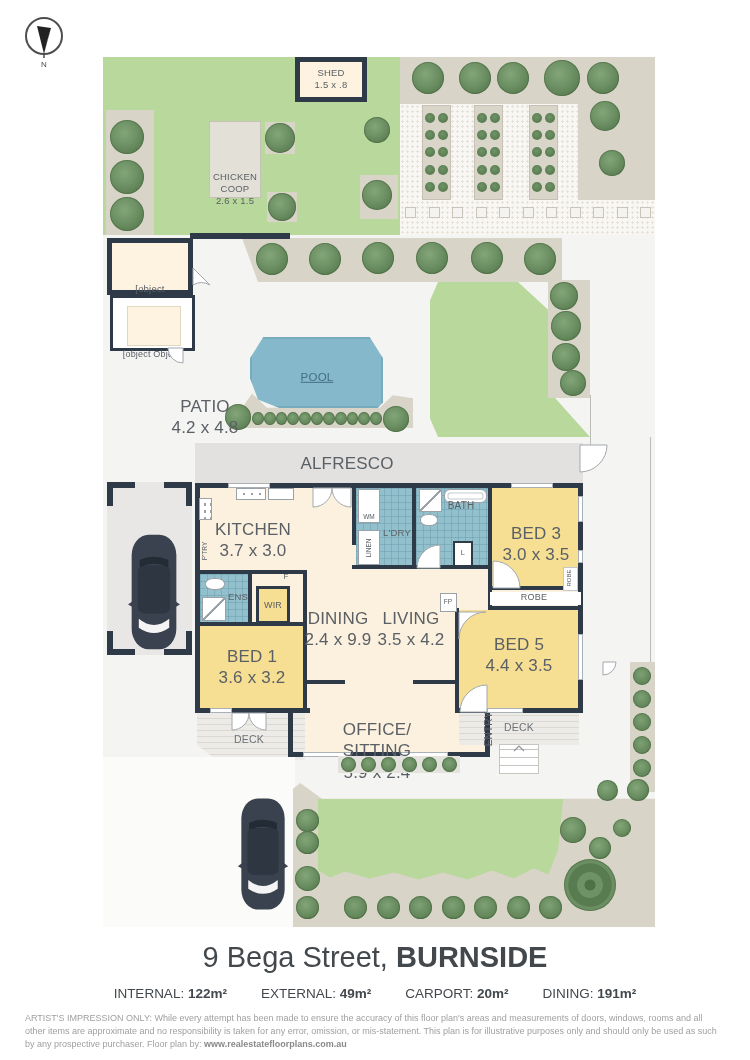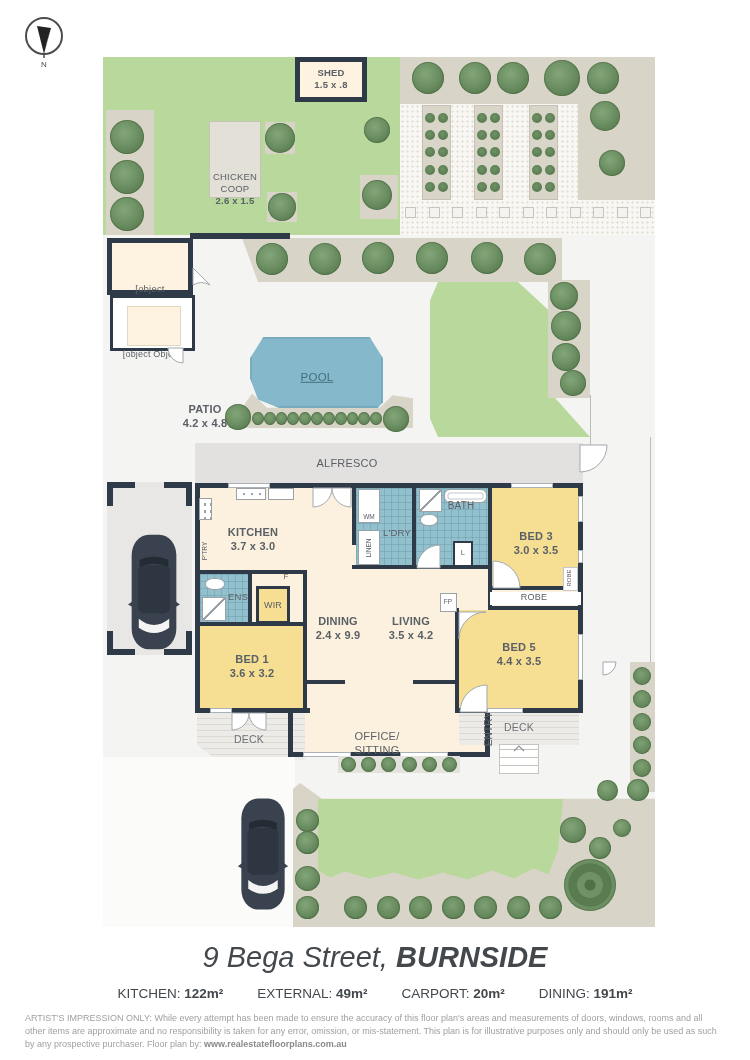--- a/index.html
+++ b/index.html
@@ -34,28 +34,28 @@
   .yellow{background:#f6df92;}
   .tiles{background-color:#93c0cd;background-image:linear-gradient(rgba(110,160,175,.55) 1px,transparent 1px),linear-gradient(90deg,rgba(110,160,175,.55) 1px,transparent 1px);background-size:7px 7px;}
   .deck{background:repeating-linear-gradient(0deg,#edebe7 0 5px,#dcd8d2 5px 6px);}
   .carport{position:absolute;left:107px;top:482px;width:85px;height:173px;background:#e8e7e5;}
   .white-fix{position:absolute;background:#ffffff;border:1px solid #9aa1a7;box-sizing:border-box;}
   .shower{position:absolute;background:
      linear-gradient(135deg,transparent 46%,#9aa1a7 46% 53%,transparent 53%),#fff;
      border:1px solid #9aa1a7;box-sizing:border-box;}
   
   .lbl{position:absolute;transform:translate(-50%,-50%);color:#5b6066;text-align:center;
-       font-size:11px;line-height:1.25;letter-spacing:.2px;white-space:nowrap;}
-  .lbl .nm,.lbl .dm{display:block;font-weight:bold;}
+       font-size:17px;line-height:1.25;letter-spacing:.2px;white-space:nowrap;}
+  .lbl .nm,.lbl .dm{display:block;}
   .wrap{white-space:normal;margin-top:29px;}
   .vert{transform:translate(-50%,-50%) rotate(-90deg);}
   .small{font-size:6.5px;letter-spacing:0;}
   .gray{color:#6d7277;}
   
-  .addr{position:absolute;left:0;top:941px;width:750px;text-align:center;color:#43484d;font-size:29px;font-style:italic;}
+  .addr{position:absolute;left:0;top:941px;width:750px;text-align:center;color:#43484d;font-size:29px;}
   .addr b{font-weight:bold;}
   .stats{position:absolute;left:0;top:986px;width:750px;display:flex;justify-content:center;gap:34px;
          color:#43484d;font-size:13.5px;}
   .stats b{font-weight:bold;}
   .disc{position:absolute;left:25px;top:1012px;width:700px;color:#a0a0a0;font-size:9px;line-height:1.45;}
   .disc b{color:#8a8a8a;}
   .stairs{position:absolute;left:499px;top:744px;width:40px;height:30px;border:1px solid #c6c6c1;box-sizing:border-box;
           background:repeating-linear-gradient(0deg,#fff 0 7px,#c6c6c1 7px 8px);}
   svg.overlay{position:absolute;left:0;top:0;pointer-events:none;}
 </style>
@@ -412,21 +412,21 @@
   <i class="t" style="left:627px;top:779px;--s:22px;"></i>
   <i class="t" style="left:560px;top:817px;--s:26px;"></i>
   <i class="t" style="left:589px;top:837px;--s:22px;"></i>
   <i class="t" style="left:613px;top:819px;--s:18px;"></i>
   <i class="t bigtree" style="left:564px;top:859px;--s:52px;"></i>
 
   <div class="addr">
     <span>9 Bega Street, </span><b>BURNSIDE</b>
   </div>
   <div class="stats">
-    <span><span>KITCHEN:</span> <b>122m²</b></span>
+    <span><span>INTERNAL:</span> <b>122m²</b></span>
     <span><span>EXTERNAL:</span> <b>49m²</b></span>
     <span><span>CARPORT:</span> <b>20m²</b></span>
     <span><span>DINING:</span> <b>191m²</b></span>
   </div>
   <div class="disc">
     <span>ARTIST'S IMPRESSION ONLY:</span><span> While every attempt has been made to ensure the accuracy of this floor plan's areas and measurements of doors, windows, rooms and all other items are approximate and no responsibility is taken for any error, omission, or mis-statement. This plan is for illustrative purposes only and should only be used as such by any prospective purchaser. Floor plan by: </span><b>www.realestatefloorplans.com.au</b>
   </div>
 </div>
 
 </body></html>

